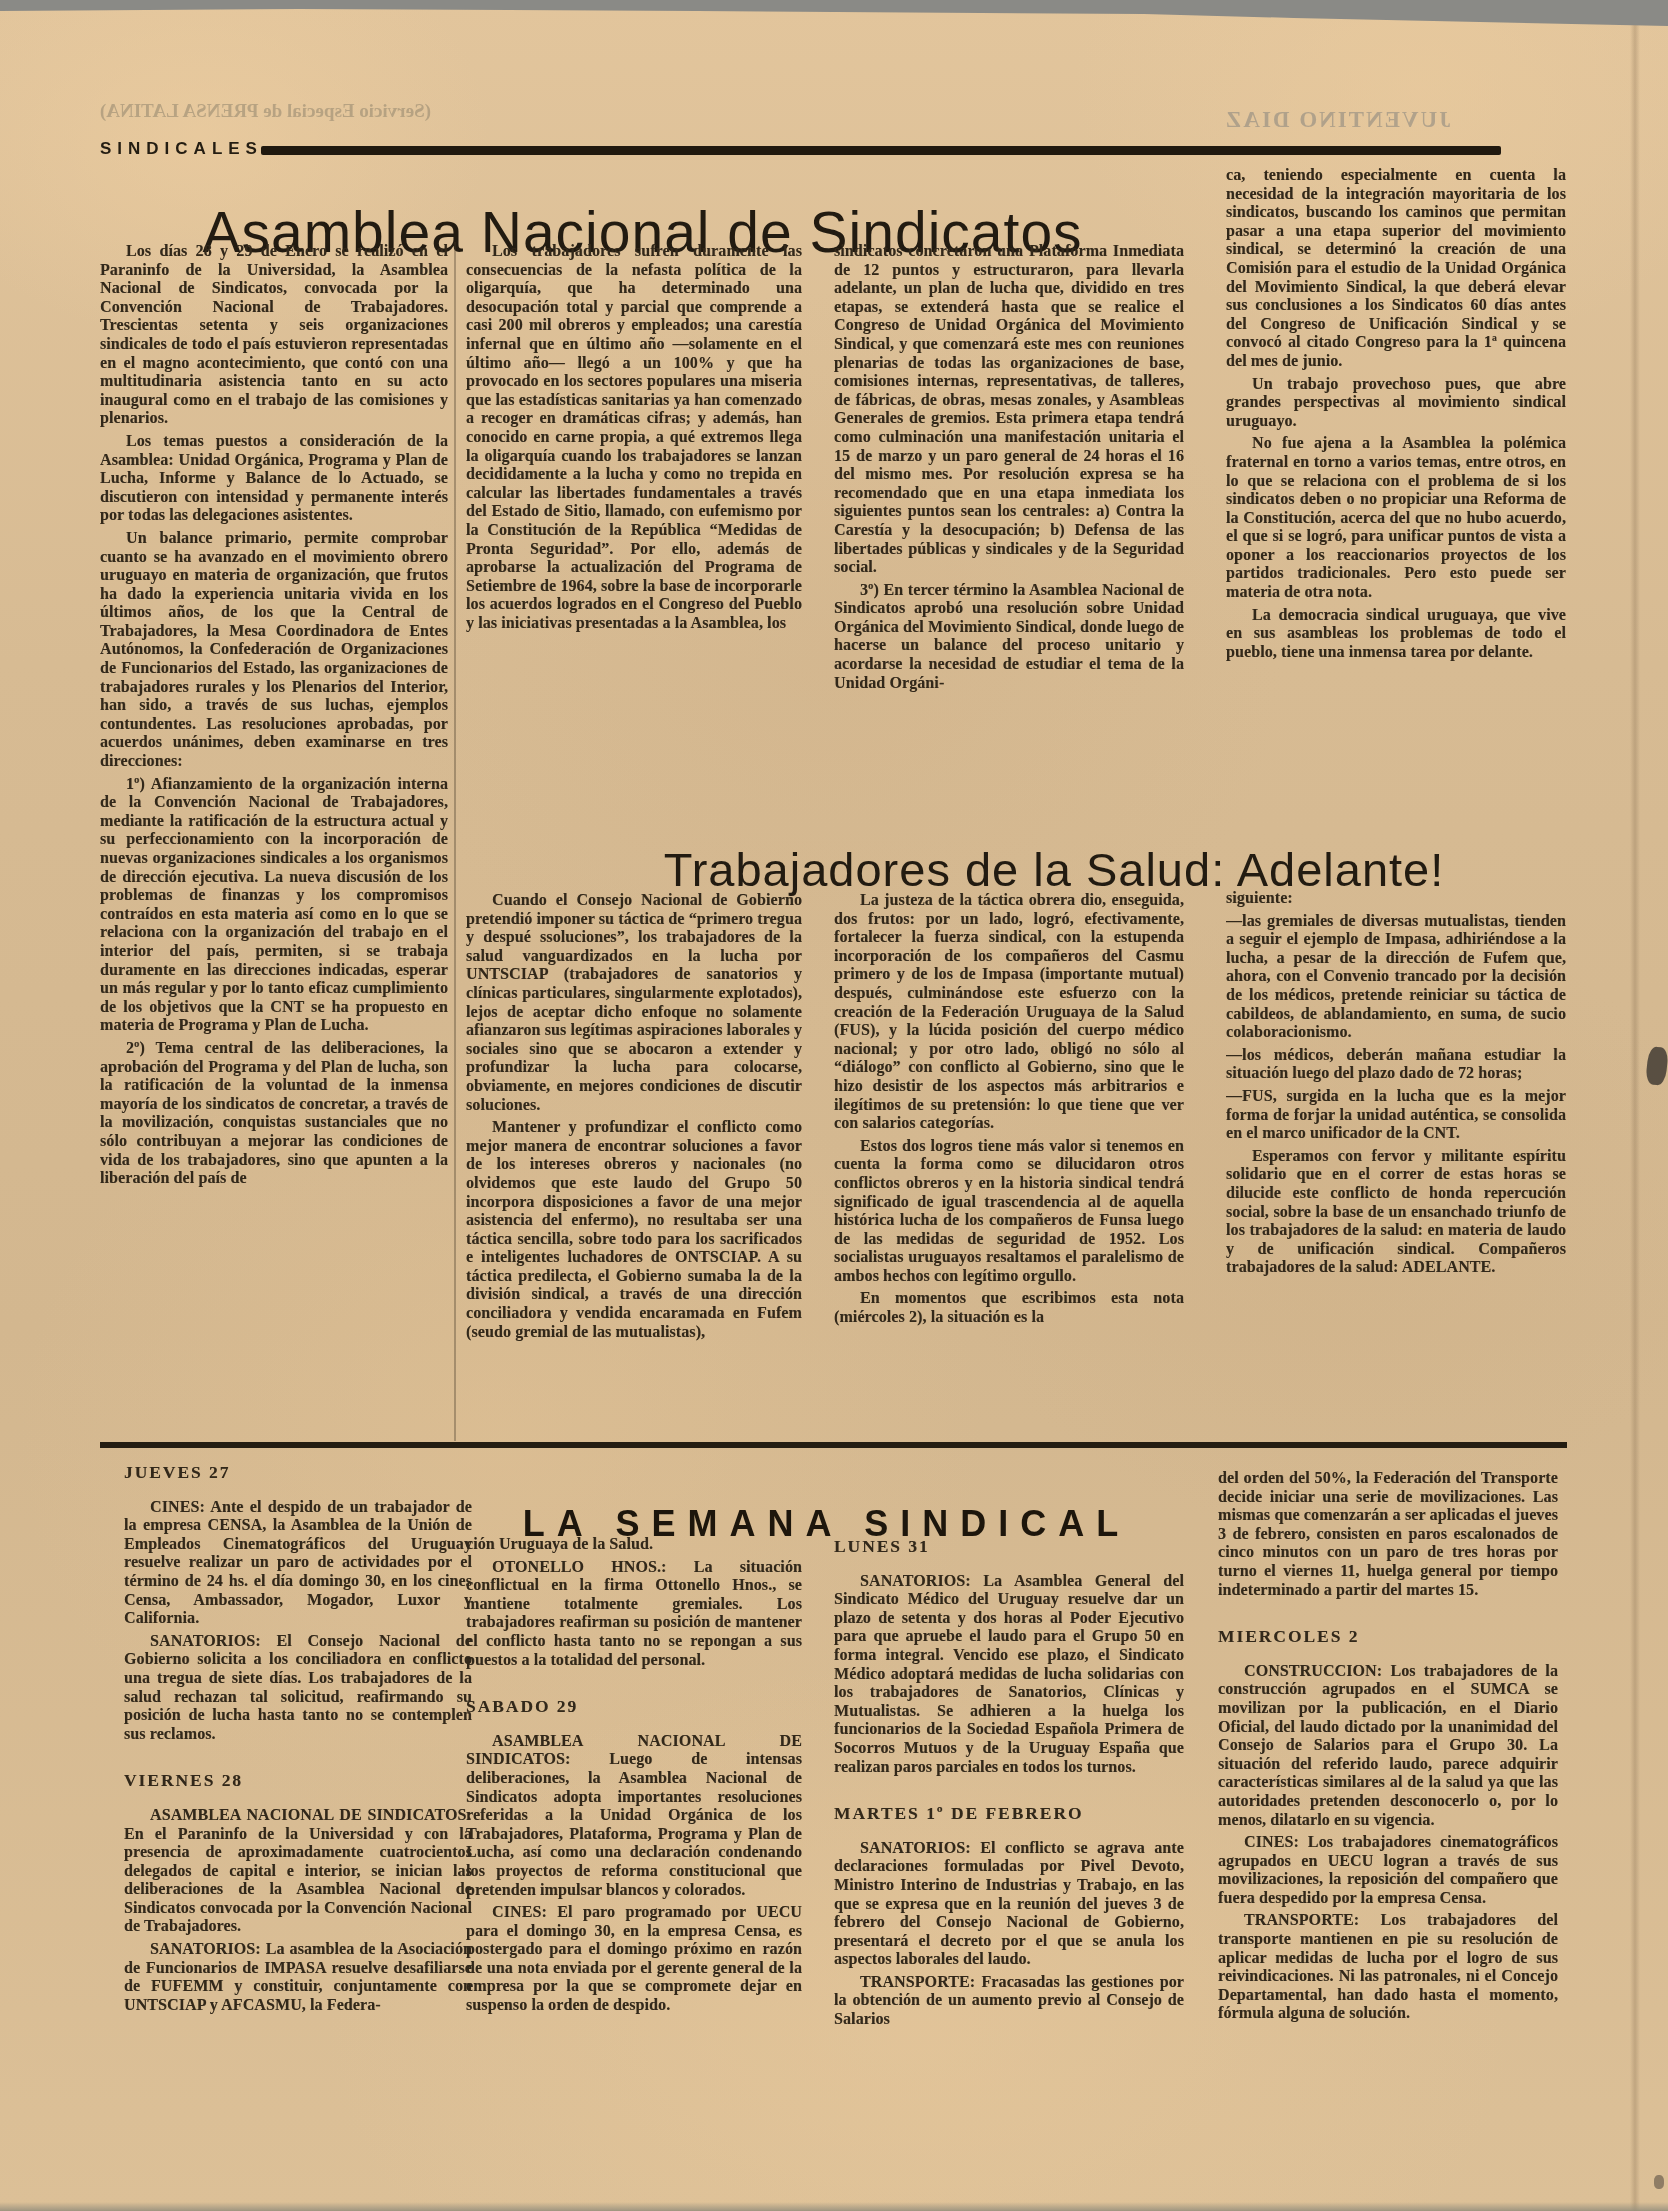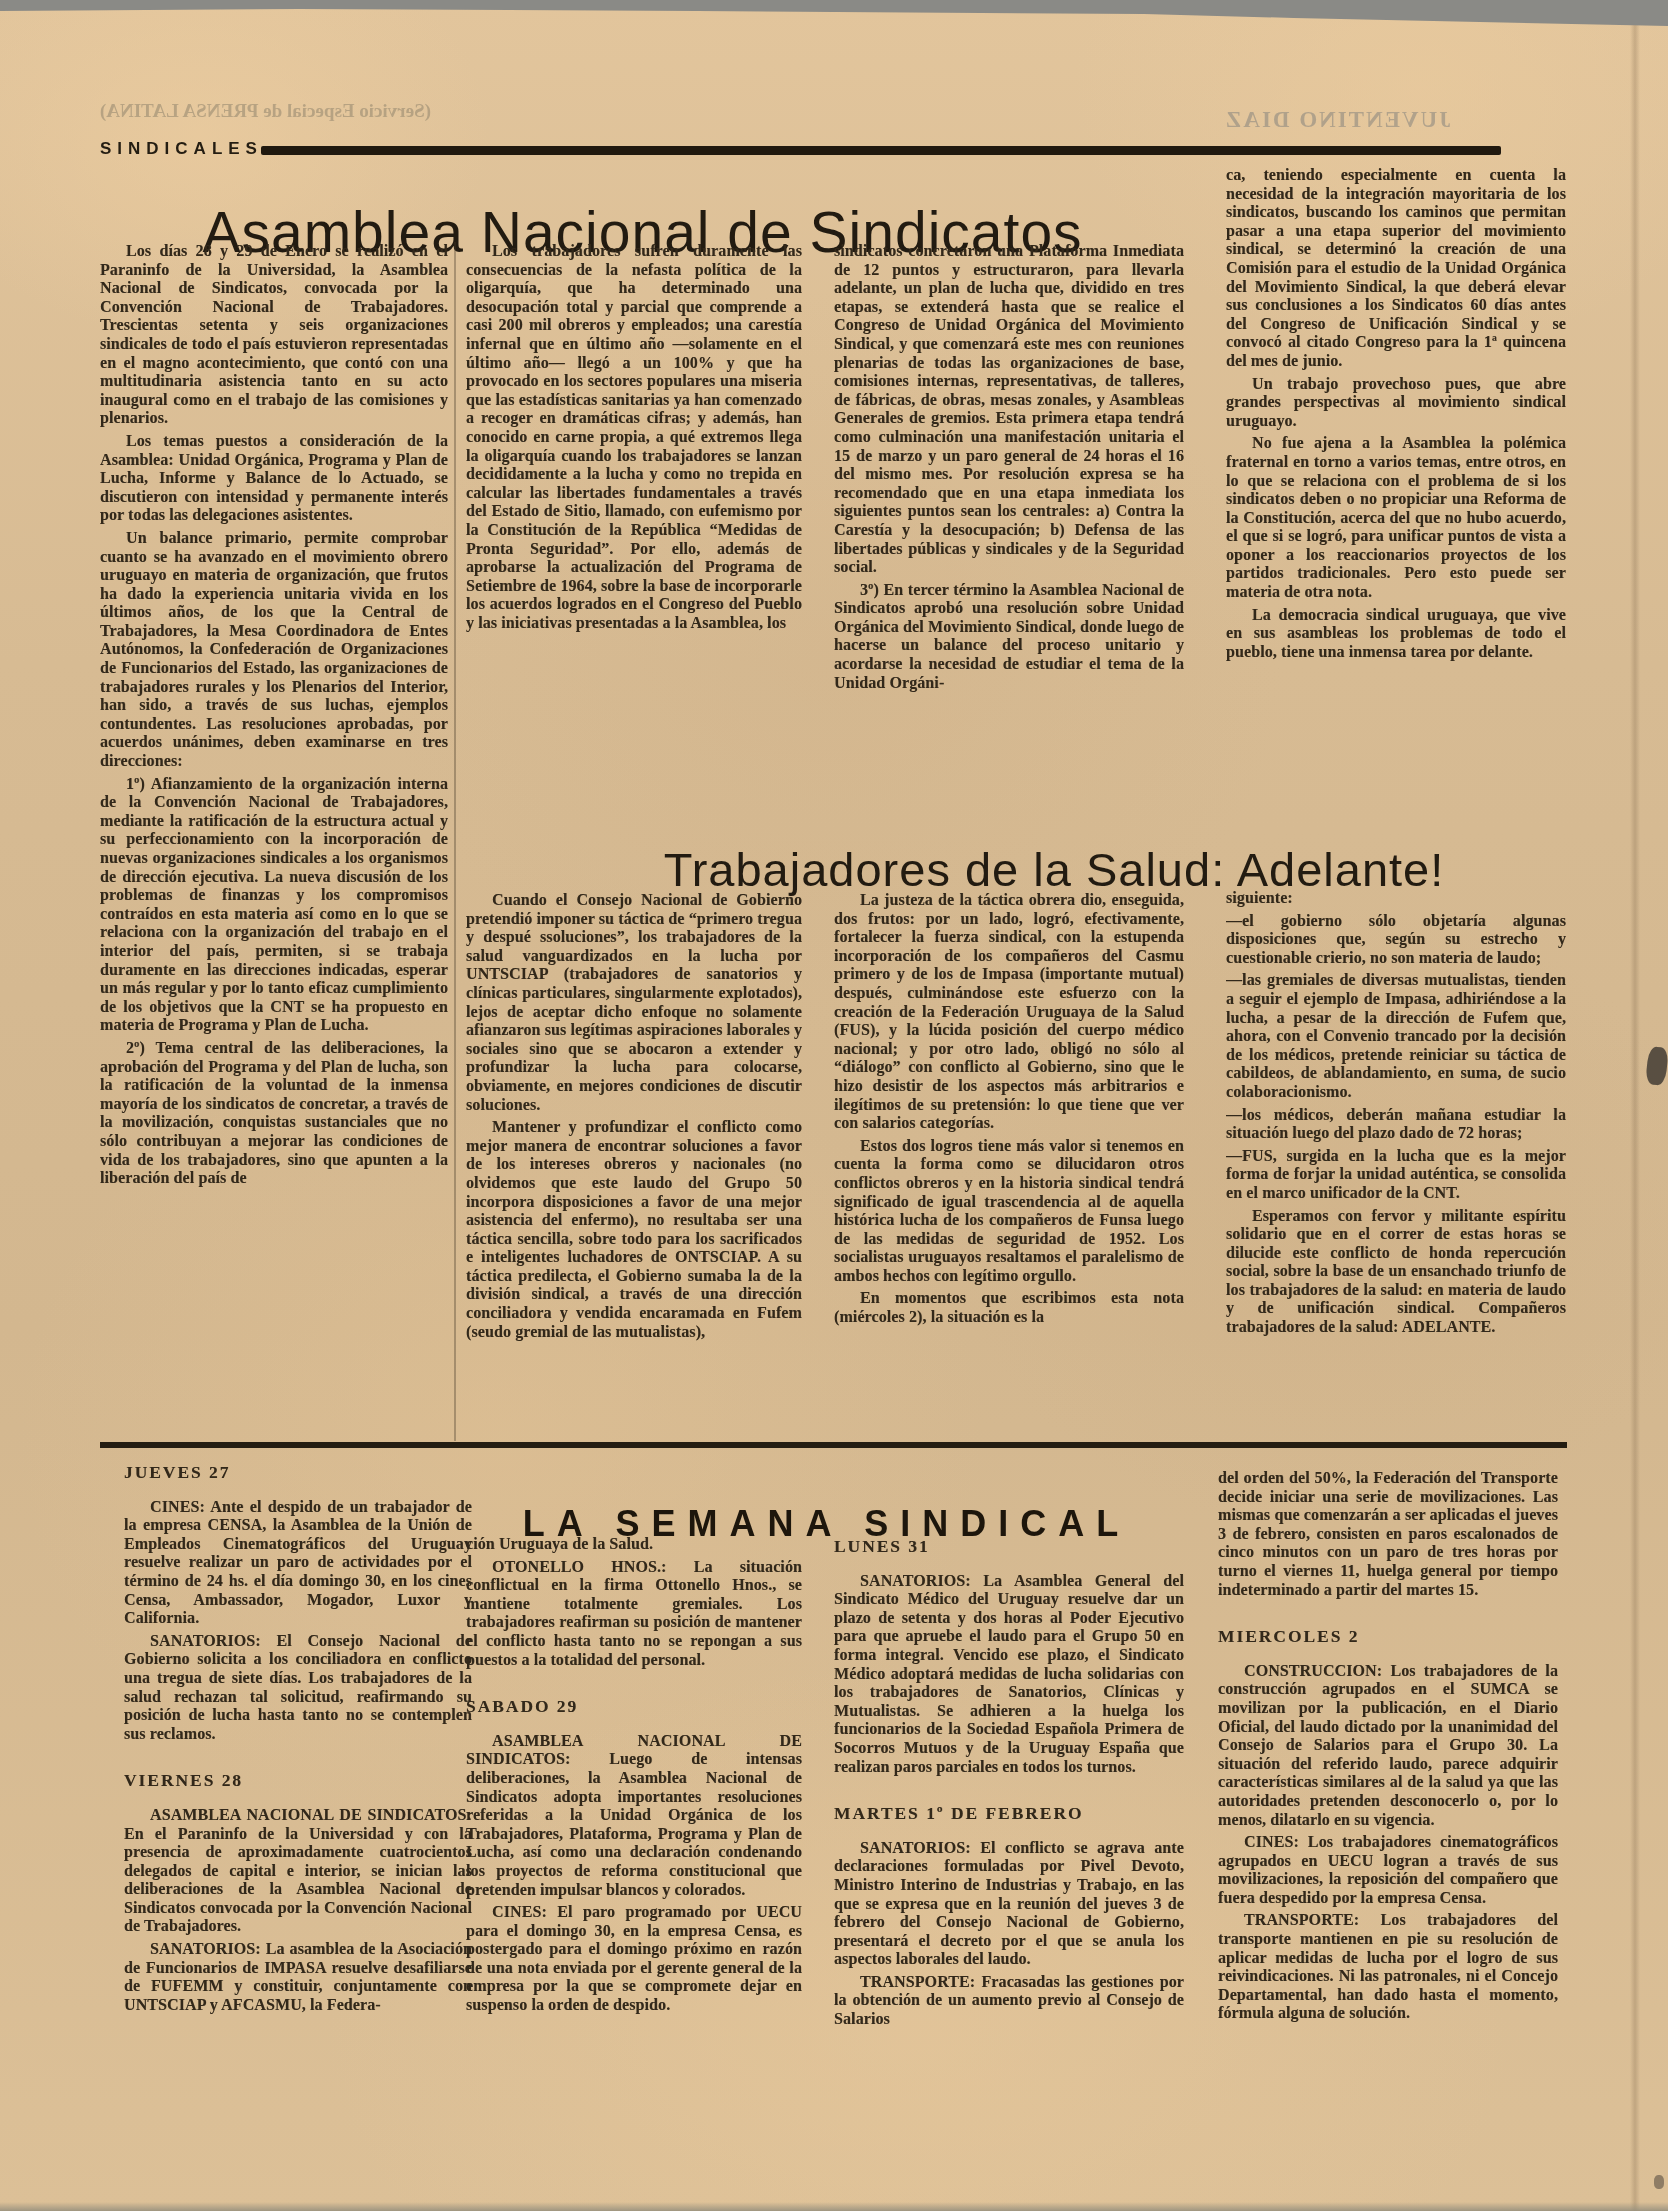--- a/index.html
+++ b/index.html
@@ -118,21 +118,20 @@
       <p class="blk-p">Cuando el Consejo Nacional de Gobierno pretendió imponer su táctica de “primero tregua y despué ssoluciones”, los trabajadores de la salud vanguardizados en la lucha por UNTSCIAP (trabajadores de sanatorios y clínicas particulares, singularmente explotados), lejos de aceptar dicho enfoque no solamente afianzaron sus legítimas aspiraciones laborales y sociales sino que se abocaron a extender y profundizar la lucha para colocarse, obviamente, en mejores condiciones de discutir soluciones.</p>
       <p class="blk-p">Mantener y profundizar el conflicto como mejor manera de encontrar soluciones a favor de los intereses obreros y nacionales (no olvidemos que este laudo del Grupo 50 incorpora disposiciones a favor de una mejor asistencia del enfermo), no resultaba ser una táctica sencilla, sobre todo para los sacrificados e inteligentes luchadores de ONTSCIAP. A su táctica predilecta, el Gobierno sumaba la de la división sindical, a través de una dirección conciliadora y vendida encaramada en Fufem (seudo gremial de las mutualistas),</p>
     </div>
   <div class="col c-a2c2">
       <p class="blk-p">La justeza de la táctica obrera dio, enseguida, dos frutos: por un lado, logró, efectivamente, fortalecer la fuerza sindical, con la estupenda incorporación de los compañeros del Casmu primero y de los de Impasa (importante mutual) después, culminándose este esfuerzo con la creación de la Federación Uruguaya de la Salud (FUS), y la lúcida posición del cuerpo médico nacional; y por otro lado, obligó no sólo al “diálogo” con conflicto al Gobierno, sino que le hizo desistir de los aspectos más arbitrarios e ilegítimos de su pretensión: lo que tiene que ver con salarios categorías.</p>
       <p class="blk-p">Estos dos logros tiene más valor si tenemos en cuenta la forma como se dilucidaron otros conflictos obreros y en la historia sindical tendrá significado de igual trascendencia al de aquella histórica lucha de los compañeros de Funsa luego de las medidas de seguridad de 1952. Los socialistas uruguayos resaltamos el paralelismo de ambos hechos con legítimo orgullo.</p>
       <p class="blk-p">En momentos que escribimos esta nota (miércoles 2), la situación es la</p>
     </div>
   <div class="col c-a2c3">
       <p class="blk-flush">siguiente:</p>
-      <p class="blk-flush">—el gobierno sólo objetaría algunas disposiciones que, según su estrecho y cuestionable crierio, no son materia de laudo;</p>
       <p class="blk-flush">—las gremiales de diversas mutualistas, tienden a seguir el ejemplo de Impasa, adhiriéndose a la lucha, a pesar de la dirección de Fufem que, ahora, con el Convenio trancado por la decisión de los médicos, pretende reiniciar su táctica de cabildeos, de ablandamiento, en suma, de sucio colaboracionismo.</p>
       <p class="blk-flush">—los médicos, deberán mañana estudiar la situación luego del plazo dado de 72 horas;</p>
       <p class="blk-flush">—FUS, surgida en la lucha que es la mejor forma de forjar la unidad auténtica, se consolida en el marco unificador de la CNT.</p>
       <p class="blk-p">Esperamos con fervor y militante espíritu solidario que en el correr de estas horas se dilucide este conflicto de honda repercución social, sobre la base de un ensanchado triunfo de los trabajadores de la salud: en materia de laudo y de unificación sindical. Compañeros trabajadores de la salud: ADELANTE.</p>
     </div>
 
   <div class="mid-rule"></div>
 
   <h2 class="headline h-sm">LA SEMANA SINDICAL</h2>
 

